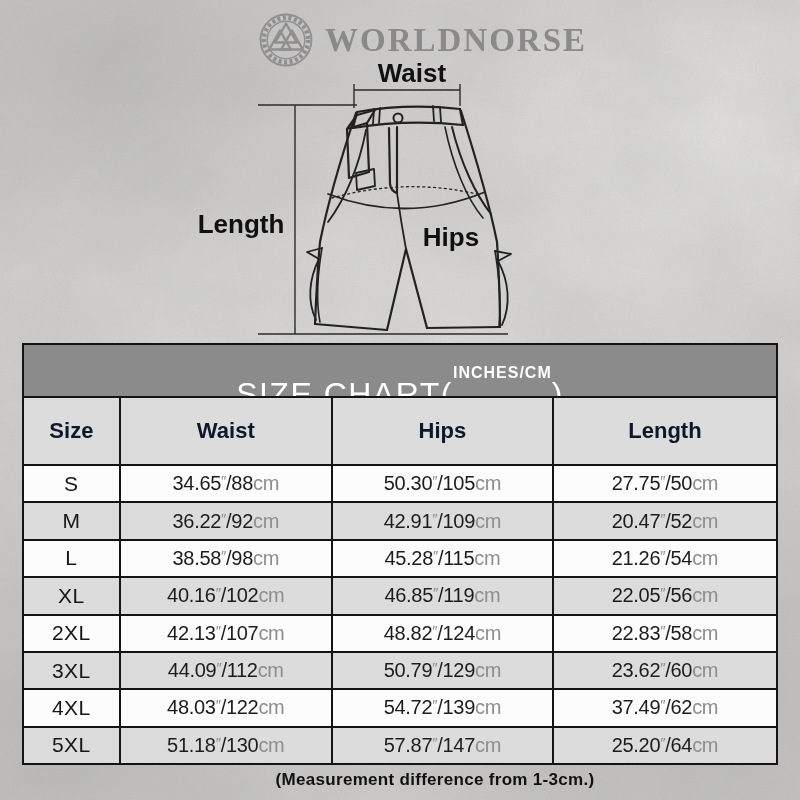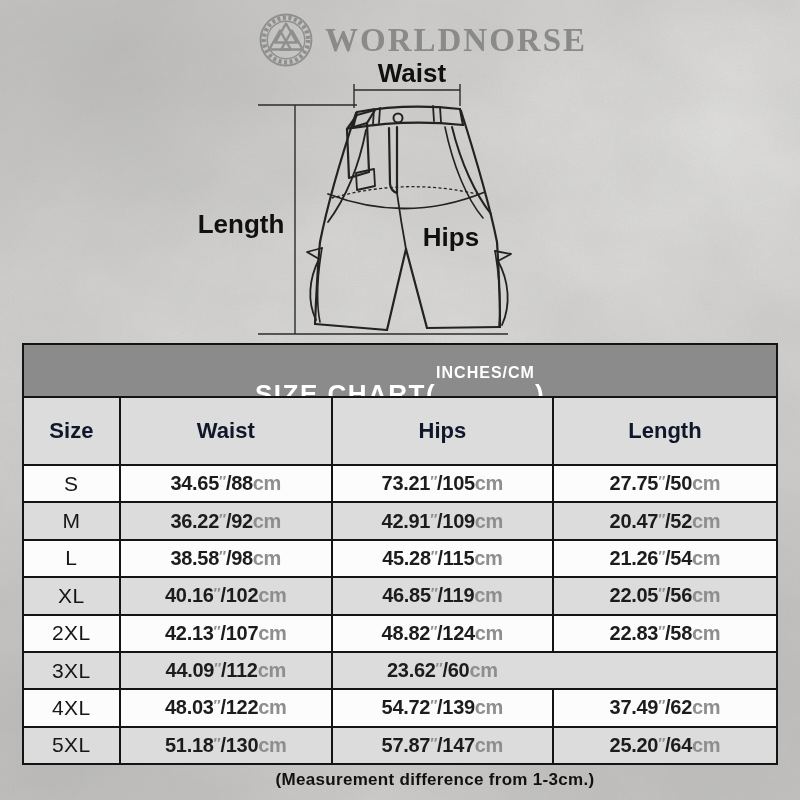--- a/index.html
+++ b/index.html
@@ -23,35 +23,35 @@
     letter-spacing:2px;color:var(--brand-gray,#8a8a8a);}
   
   .diagram{position:absolute;left:170px;top:52px;width:450px;height:296px;}
   .diagram text{font-family:"Liberation Sans", sans-serif;font-weight:bold;fill:#101010;}
   
   .size-table{position:absolute;left:22px;top:343px;width:756px;height:422px;
     border:2px solid var(--border,#141414);box-sizing:border-box;display:flex;flex-direction:column;
     background:#fcfcfc;}
   .title-bar{height:51px;flex:0 0 51px;background:var(--title-bar,#8b8b8b);
     display:flex;align-items:center;justify-content:center;color:#fff;}
-  .title-bar .big{font-size:26px;font-weight:bold;letter-spacing:1.5px;margin-top:48px;}
+  .title-bar .big{font-size:32px;font-weight:normal;letter-spacing:1.5px;margin-top:48px;}
   .title-bar .small{font-size:16px;font-weight:bold;letter-spacing:1px;padding-top:4px;}
   .thead{height:66px;flex:0 0 66px;background:var(--row-alt,#dcdcdc);
     display:grid;grid-template-columns:12.6% 28.2% 29.4% 29.8%;
     border-top:2px solid var(--border,#141414);}
   .thead .cell{font-size:22px;font-weight:bold;color:#0f172a;}
   .tbody{flex:1;display:flex;flex-direction:column;}
   .trow{flex:1;display:grid;grid-template-columns:12.6% 28.2% 29.4% 29.8%;
     background:#fcfcfc;border-top:2px solid var(--border,#141414);}
   .trow.alt{background:var(--row-alt,#dcdcdc);}
   .cell{display:flex;align-items:center;justify-content:center;
     border-left:2px solid var(--border,#141414);overflow:hidden;}
   .cell:first-child{border-left:none;}
   .size-cell{font-size:21px;color:#161616;letter-spacing:0.5px;}
-  .meas{font-size:20px;color:#1c1c1c;letter-spacing:-0.3px;white-space:nowrap;font-weight:bold;}
+  .meas{font-size:20px;color:#1c1c1c;letter-spacing:-0.3px;white-space:nowrap;}
   .meas .unit{color:var(--unit-gray,#8e8e8e);}
   .meas .prime{color:var(--unit-gray,#8e8e8e);font-size:15px;vertical-align:4px;}
   
   .footnote{position:absolute;top:770px;left:12px;width:100%;text-align:center;
     font-size:17px;font-weight:bold;color:#111;letter-spacing:0.3px;}
 </style>
 </head>
 <body>
 
 <div class="stage">
@@ -160,21 +160,21 @@
       <div class="cell">Hips</div>
       <div class="cell">Length</div>
     </div>
     <div class="tbody">
         <div class="trow">
           <div class="cell size-cell">S</div>
           <div class="cell">
             <span class="meas"><span>34.65</span><span class="prime">″</span><span>/88</span><span class="unit">cm</span></span>
           </div>
           <div class="cell">
-            <span class="meas"><span>73.21</span><span class="prime">″</span><span>/105</span><span class="unit">cm</span></span>
+            <span class="meas"><span>50.30</span><span class="prime">″</span><span>/105</span><span class="unit">cm</span></span>
           </div>
           <div class="cell">
             <span class="meas"><span>27.75</span><span class="prime">″</span><span>/50</span><span class="unit">cm</span></span>
           </div>
         </div>
         <div class="trow alt">
           <div class="cell size-cell">M</div>
           <div class="cell">
             <span class="meas"><span>36.22</span><span class="prime">″</span><span>/92</span><span class="unit">cm</span></span>
           </div>
@@ -218,20 +218,23 @@
             <span class="meas"><span>48.82</span><span class="prime">″</span><span>/124</span><span class="unit">cm</span></span>
           </div>
           <div class="cell">
             <span class="meas"><span>22.83</span><span class="prime">″</span><span>/58</span><span class="unit">cm</span></span>
           </div>
         </div>
         <div class="trow alt">
           <div class="cell size-cell">3XL</div>
           <div class="cell">
             <span class="meas"><span>44.09</span><span class="prime">″</span><span>/112</span><span class="unit">cm</span></span>
+          </div>
+          <div class="cell">
+            <span class="meas"><span>50.79</span><span class="prime">″</span><span>/129</span><span class="unit">cm</span></span>
           </div>
           <div class="cell">
             <span class="meas"><span>23.62</span><span class="prime">″</span><span>/60</span><span class="unit">cm</span></span>
           </div>
         </div>
         <div class="trow">
           <div class="cell size-cell">4XL</div>
           <div class="cell">
             <span class="meas"><span>48.03</span><span class="prime">″</span><span>/122</span><span class="unit">cm</span></span>
           </div>

